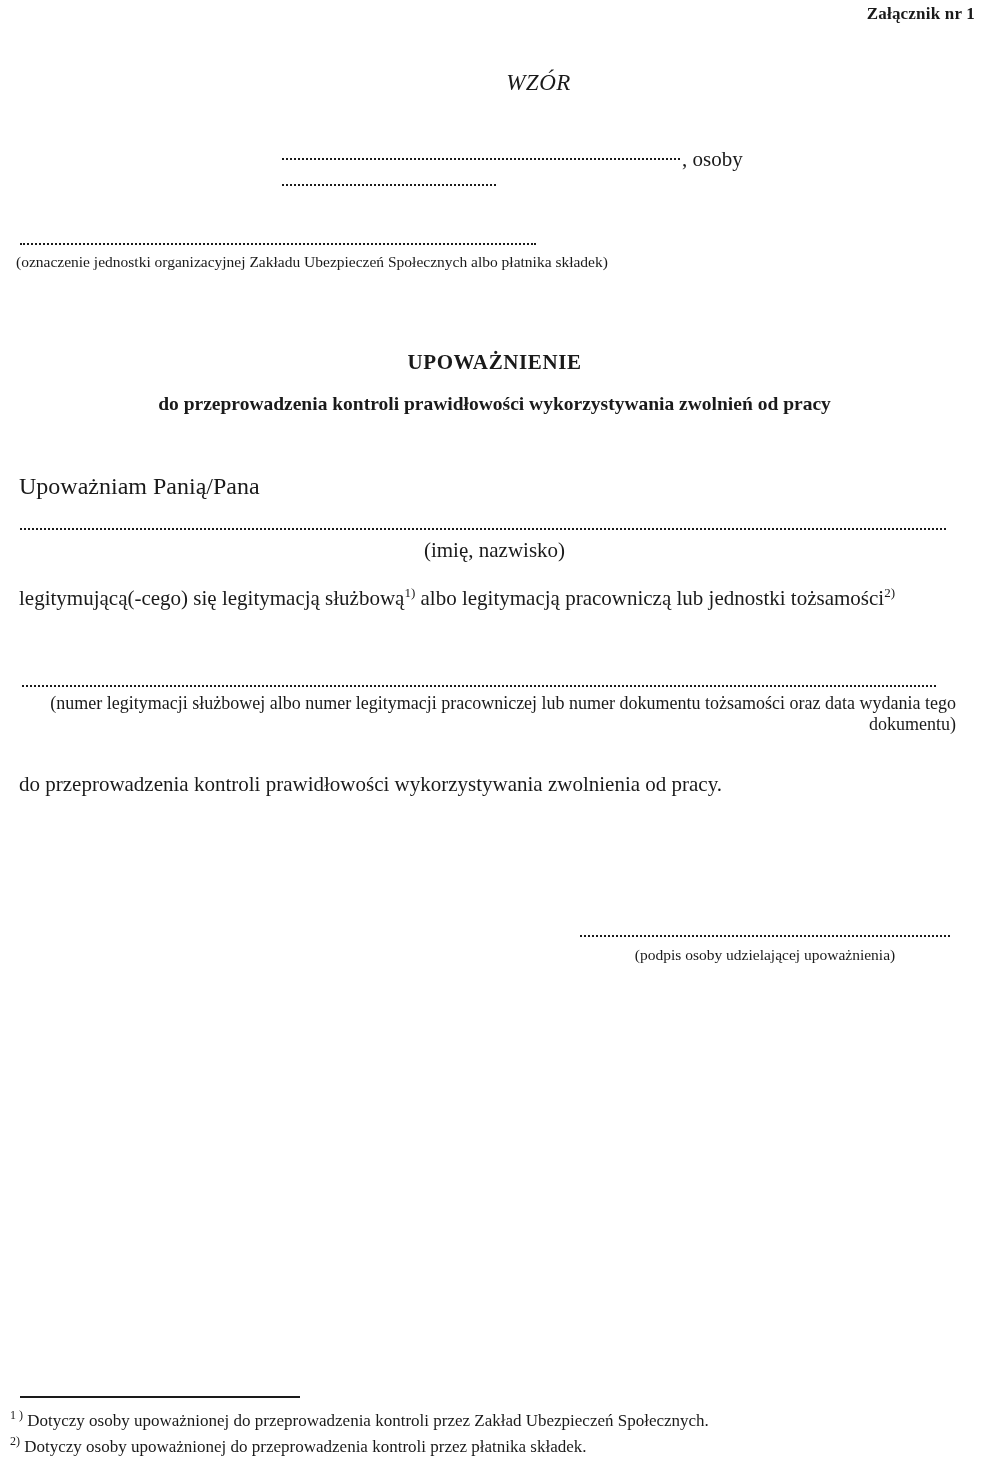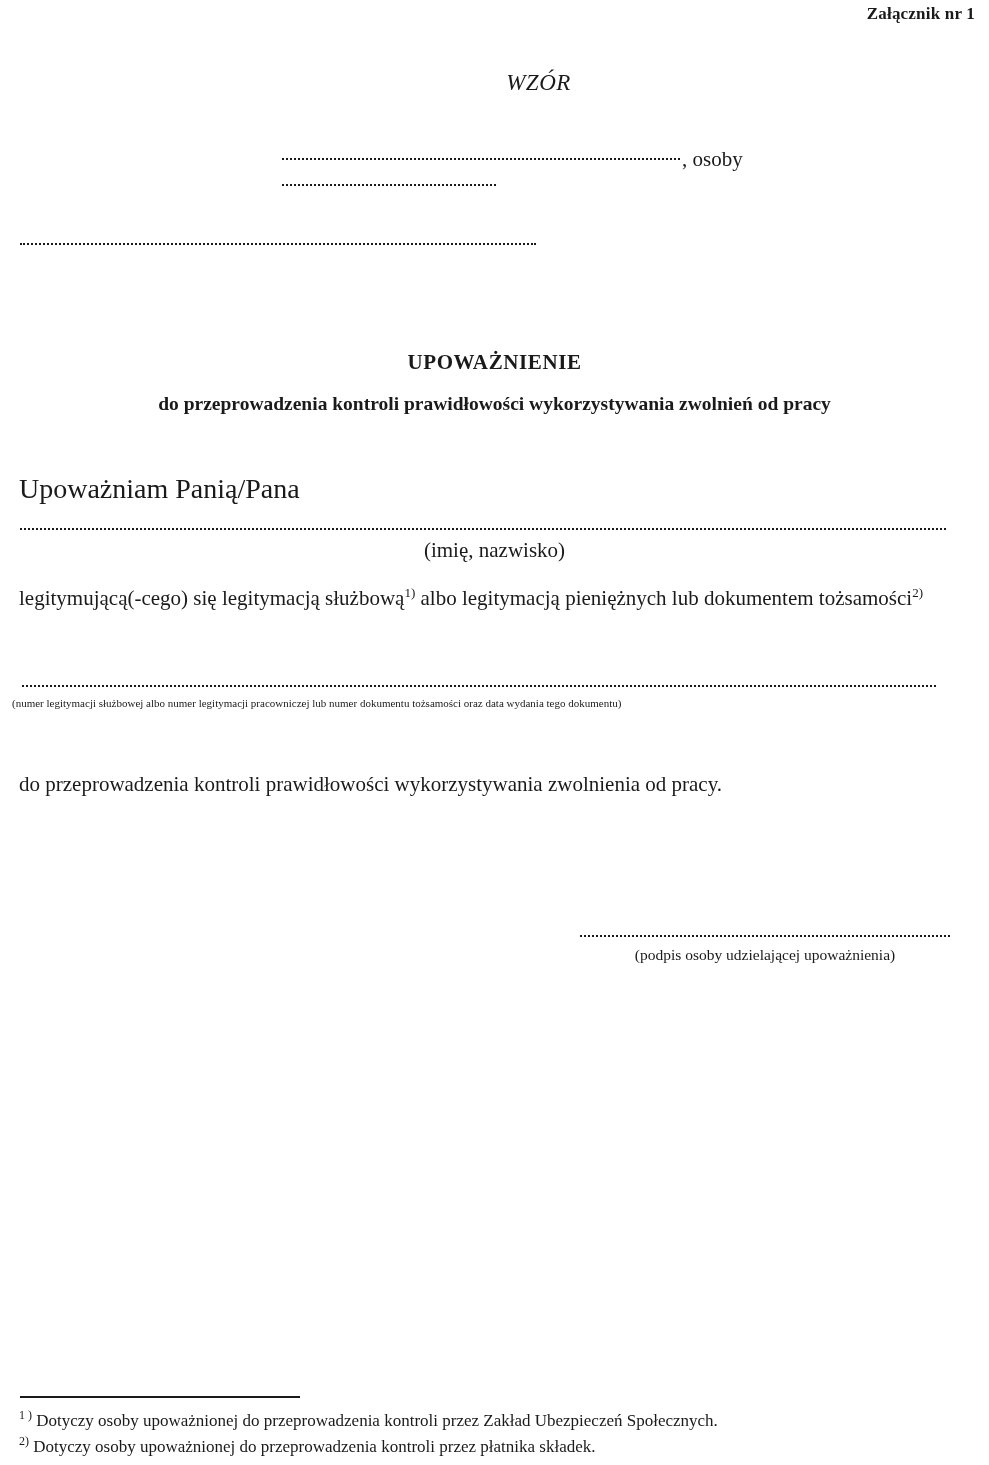--- a/index.html
+++ b/index.html
@@ -106,21 +106,21 @@
     width: 989px;
     text-align: center;
     font-size: 19.5px;
     font-weight: bold;
   }
 
   
   #authorize-line {
     top: 473px;
     left: 19px;
-    font-size: 28px;
+    font-size: 24px;
   }
   #name-dots { top: 528px; left: 20px; width: 926px; }
   #name-caption {
     top: 538px;
     left: 0;
     width: 989px;
     text-align: center;
     font-size: 21px;
   }
 
@@ -133,24 +133,24 @@
   }
   sup {
     font-size: 13px;
     vertical-align: super;
     line-height: 0;
   }
 
   #docnum-dots { top: 685px; left: 22px; width: 914px; }
   #docnum-caption {
     top: 693px;
-    left: 12px;
+    left: 36px;
     width: 920px;
-    text-align: left;
-    font-size: 11px;
+    text-align: right;
+    font-size: 18px;
     line-height: 21px;
   }
 
   #purpose-line {
     top: 772px;
     left: 19px;
     width: 940px;
     font-size: 21px;
   }
   #legal-basis {
@@ -175,21 +175,21 @@
   #footnote-rule {
     position: absolute;
     top: 1396px;
     left: 20px;
     width: 280px;
     height: 0;
     border-top: 2px solid #1a1a1a;
   }
   #footnotes {
     top: 1408px;
-    left: 19px;
+    left: 10px;
     width: 940px;
     font-size: 17px;
     line-height: 26px;
   }
   .footnote-row { white-space: nowrap; }
   .fn-marker {
     font-size: 12px;
     vertical-align: super;
     line-height: 0;
   }
@@ -201,31 +201,32 @@
 
   <div class="abs" id="attachment-label">Załącznik nr 1</div>
 
   <div class="abs" id="wzor">WZÓR</div>
 
   <div class="abs" id="place-date-row">
     <span class="leader-inline" style="width:398px"></span><span id="dnia-word">, osoby</span><span class="leader-inline" style="width:214px"></span>
   </div>
 
   <div class="dots" id="org-dots"></div>
+  <div class="abs" id="org-caption">(oznaczenie jednostki organizacyjnej Zakładu Ubezpieczeń Społecznych albo płatnika składek)</div>
 
   <div class="abs" id="doc-title">UPOWAŻNIENIE</div>
   <div class="abs" id="doc-subtitle">do przeprowadzenia kontroli prawidłowości wykorzystywania zwolnień od pracy</div>
 
   <div class="abs" id="authorize-line">Upoważniam Panią/Pana</div>
 
   <div class="dots" id="name-dots"></div>
   <div class="abs" id="name-caption">(imię, nazwisko)</div>
 
   <div class="abs" id="ident-paragraph">
-    <span>legitymującą(-cego) się legitymacją służbową</span><sup>1)</sup><span> albo legitymacją pieniężnych lub dokumentem tożsamości</span><sup>2)</sup>
+    <span>legitymującą(-cego) się legitymacją służbową</span><sup>1)</sup><span> albo legitymacją pracowniczą lub jednostki tożsamości</span><sup>2)</sup>
   </div>
 
   <div class="dots" id="docnum-dots"></div>
   <div class="abs" id="docnum-caption">(numer legitymacji służbowej albo numer legitymacji pracowniczej lub numer dokumentu tożsamości oraz data wydania tego dokumentu)</div>
 
   <div class="abs" id="purpose-line">do przeprowadzenia kontroli prawidłowości wykorzystywania zwolnienia od pracy.</div>
 
 
   <div class="dots" id="signature-dots"></div>
   <div class="abs" id="signature-caption">(podpis osoby udzielającej upoważnienia)</div>

